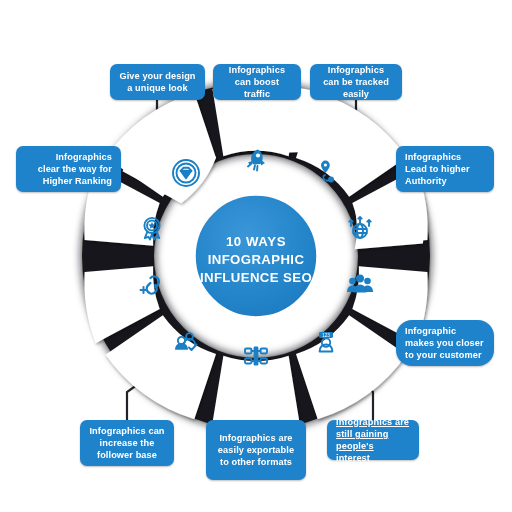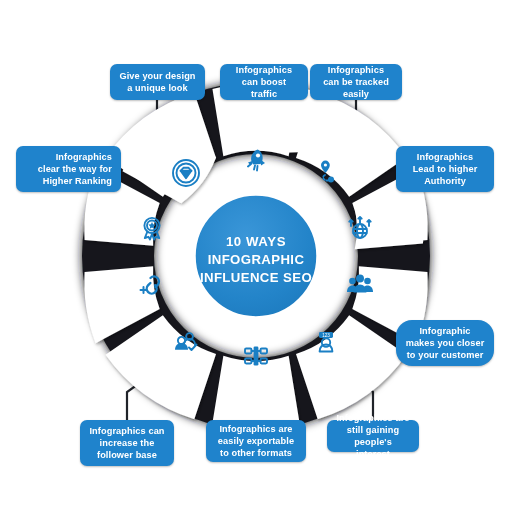--- a/index.html
+++ b/index.html
@@ -23,32 +23,32 @@
     letter-spacing:.1px;
     padding:7px 9px;
     box-sizing:border-box;
     box-shadow:0 1px 2px rgba(0,0,0,.25);
     display:flex;
     align-items:center;
   }
   .label span{display:block;width:100%;}
   .lbl-c span{text-align:center;}
   .lbl-r span{text-align:right;margin-left:8px;}
-  .lbl-l span{text-align:center;}
+  .lbl-l span{text-align:left;}
 
   
   #lab-0{left:110px;top:64px;width:95px;height:36px;}
-  #lab-1{left:220px;top:64px;width:88px;height:36px;}
+  #lab-1{left:213px;top:64px;width:88px;height:36px;}
   #lab-2{left:310px;top:64px;width:92px;height:36px;}
   
   #lab-3{left:396px;top:146px;width:98px;height:46px;}
   #lab-4{left:396px;top:320px;width:98px;height:46px;border-radius:16px;}
   
-  #lab-5{left:327px;top:420px;width:92px;height:32px;}
-  #lab-6{left:206px;top:420px;width:100px;height:42px;}
+  #lab-5{left:327px;top:420px;width:92px;height:40px;text-decoration:underline;}
+  #lab-6{left:206px;top:420px;width:100px;height:60px;}
   #lab-7{left:80px;top:420px;width:94px;height:46px;}
   
   #lab-8{left:16px;top:320px;width:105px;height:46px;}
   #lab-9{left:16px;top:146px;width:105px;height:46px;}
 </style>
 </head>
 <body>
 
 <div id="stage">
 

